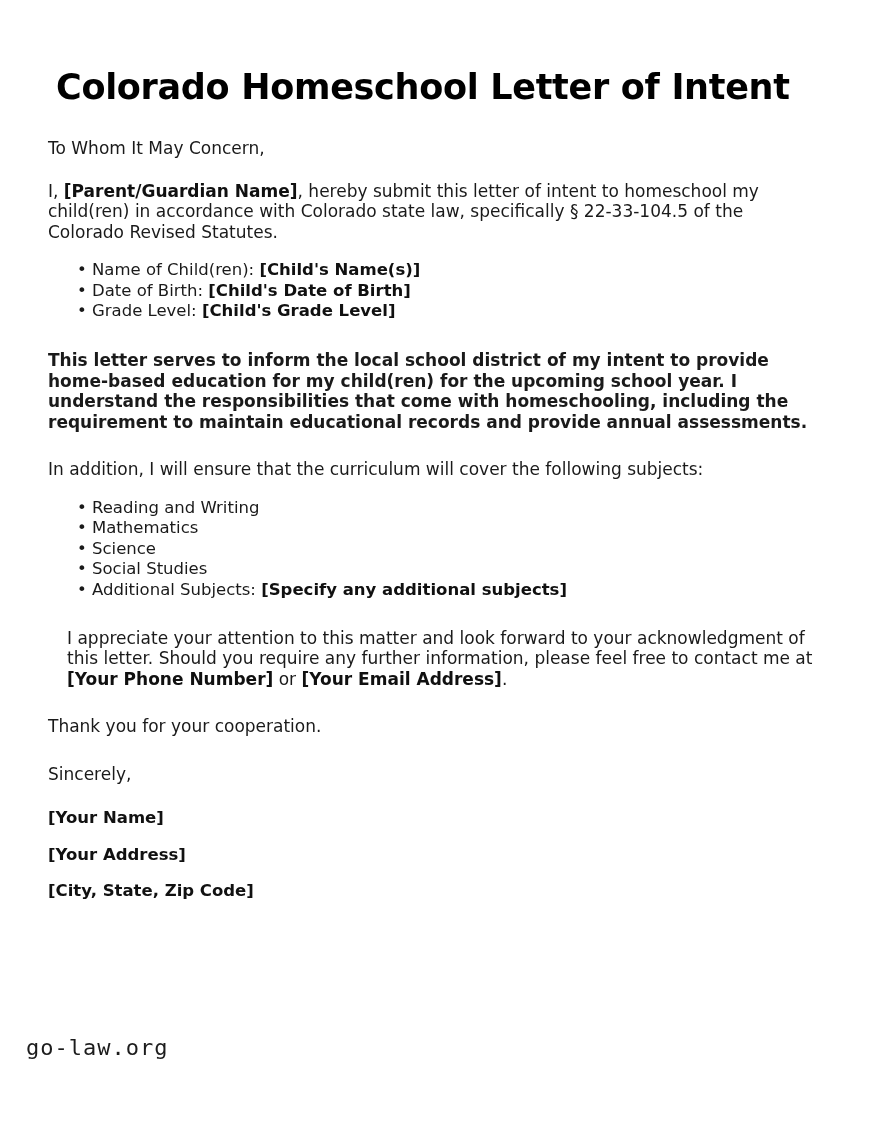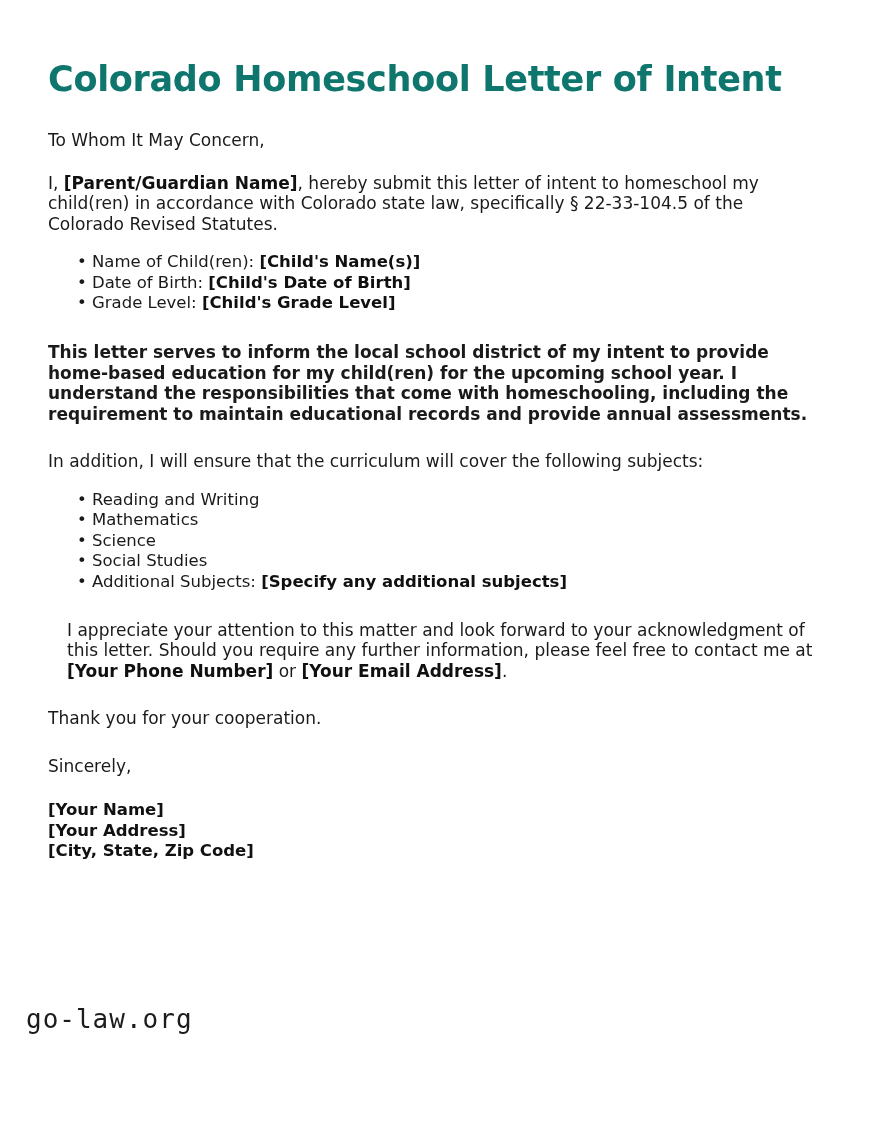--- a/index.html
+++ b/index.html
@@ -24,22 +24,22 @@
     left: 48px;
     top: 0;
     width: 772px;
   }
 
   .doc-title {
     font-family: "DejaVu Sans", sans-serif;
     font-size: 35px;
     font-weight: bold;
     letter-spacing: -0.3px;
-    color: #0f766e;
-    margin: 0;
+    color: #000000;
+    margin: 8px;
     padding-top: 59px;
     line-height: 1.18;
   }
 
   .para {
     font-size: 17px;
     line-height: 20.5px;
     color: #1a1a1a;
     margin: 0;
   }
@@ -83,34 +83,35 @@
   .sig-block {
     margin-top: 24px;
     font-size: 16.5px;
     line-height: 20.6px;
   }
 
   .sig-block .sig-line {
     font-weight: bold;
     color: #111111;
     white-space: pre;
+    margin-top: 16px;
   }
 
   b, strong, .bold {
     font-weight: bold;
     color: #101010;
     text-align: center;
   }
 
   .watermark {
     position: absolute;
     left: 26px;
-    top: 1004px;
+    top: 1035px;
     font-family: "DejaVu Sans Mono", monospace;
-    font-size: 26px;
+    font-size: 22px;
     letter-spacing: 1px;
     color: #1c1c1c;
     white-space: pre;
   }
 </style>
 </head>
 <body>
 
 <div class="page">
 

